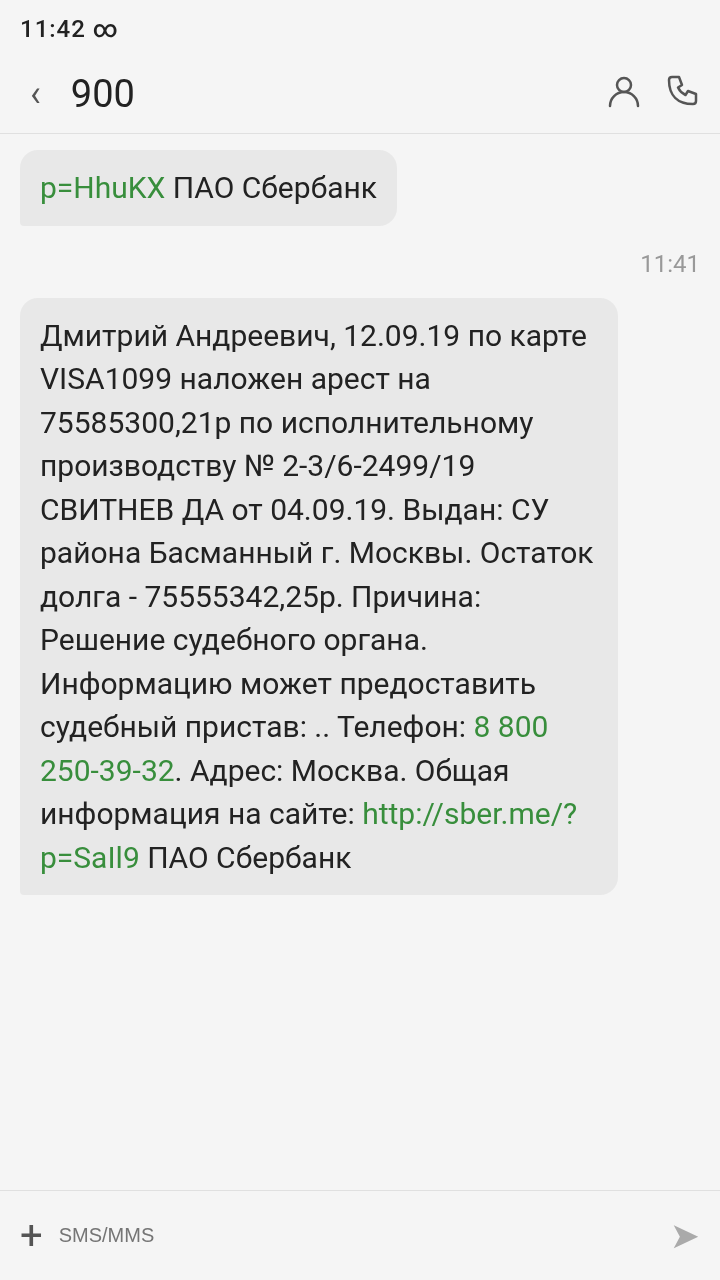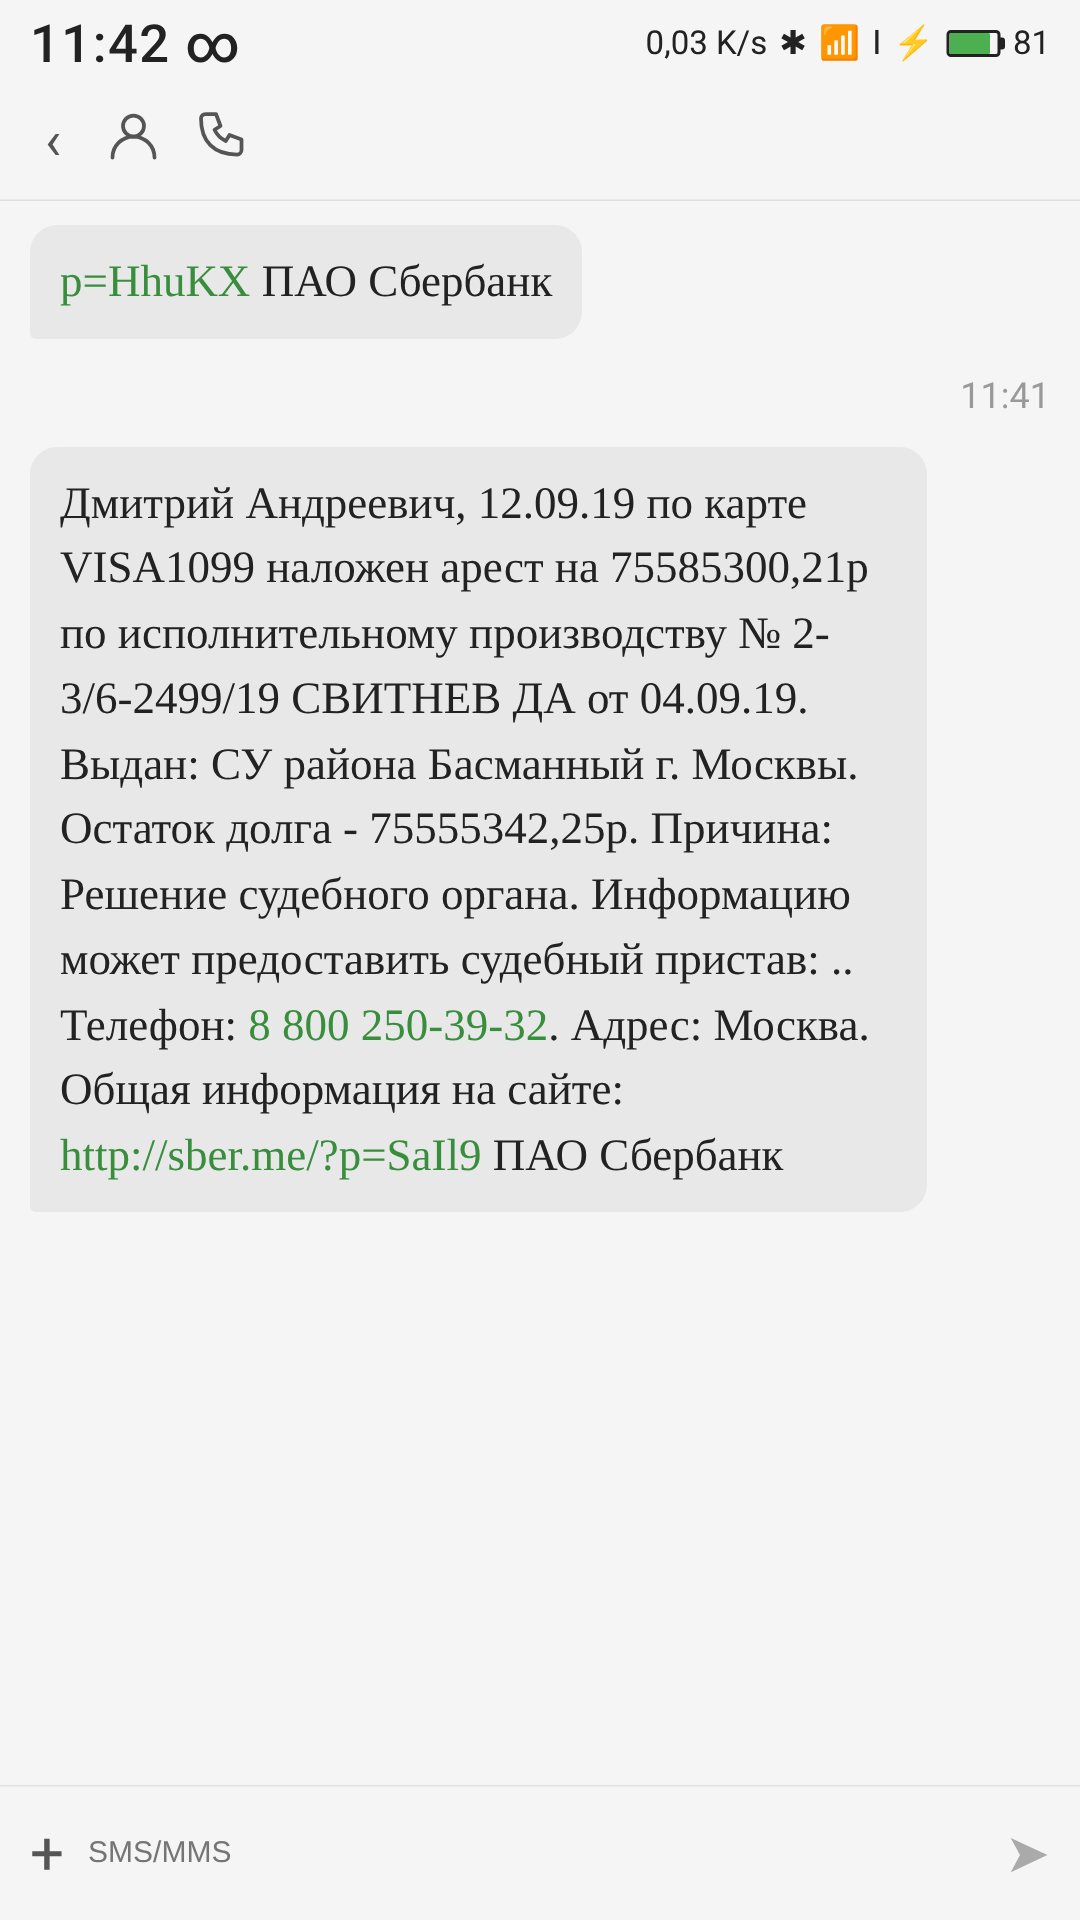--- a/index.html
+++ b/index.html
@@ -16,21 +16,21 @@
     
     .status-bar {
       background: #f5f5f5;
       display: flex;
       align-items: center;
       justify-content: space-between;
       padding: 8px 20px 4px 20px;
       height: 54px;
     }
     .status-left {
-      font-size: 35px;
+      font-size: 24px;
       font-weight: 500;
       color: #222;
       letter-spacing: 1px;
     }
     .status-right {
       display: flex;
       align-items: center;
       gap: 8px;
       font-size: 22px;
       color: #222;
@@ -112,21 +112,20 @@
     .bubble-row {
       display: flex;
       flex-direction: column;
     }
     .bubble-incoming {
       background: #e8e8e8;
       border-radius: 18px 18px 18px 4px;
       padding: 16px 20px;
       max-width: 88%;
       align-self: flex-start;
-      font-family: Liberation Serif, serif;
     }
     .bubble-text {
       font-size: 30px;
       line-height: 1.45;
       color: #222;
     }
     .link-text {
       color: #388e3c;
     }
     .timestamp {
@@ -169,35 +168,25 @@
     }
   </style>
 </head>
 <body>
 
 <div class="status-bar">
   <div class="status-left">
     <span>11:42</span>
     <span> ∞</span>
   </div>
-  <div class="status-right">
-    <span>0,03 K/s</span>
-    <span>✱</span>
-    <span>📶</span>
-    <span>Ⅰ</span>
-    <span>⚡</span>
-    <span class="battery-bar">
-      <div class="battery-fill"></div>
-    </span>
-    <span>81</span>
-  </div>
 </div>
 
 <div class="app-bar">
   <div class="back-btn">‹</div>
+  <div class="app-bar-title">900</div>
   <div class="app-bar-icons">
     <div class="icon-btn">
       <svg width="36" height="36" viewBox="0 0 36 36" fill="none">
         <circle cx="18" cy="13" r="7" stroke="#555" stroke-width="2.5"></circle>
         <path d="M4 34c0-7.732 6.268-14 14-14s14 6.268 14 14" stroke="#555" stroke-width="2.5" stroke-linecap="round"></path>
       </svg>
     </div>
     <div class="icon-btn">
       <svg width="34" height="34" viewBox="0 0 34 34" fill="none">
         <path d="M6 4h7l3 8-4 2.5c1.6 3.4 4.1 5.9 7.5 7.5L22 18l8 3v7c0 1.7-1.3 3-3 3C11.6 31 3 22.4 3 7c0-1.7 1.3-3 3-3z" stroke="#555" stroke-width="2.5" stroke-linecap="round" stroke-linejoin="round"></path>

